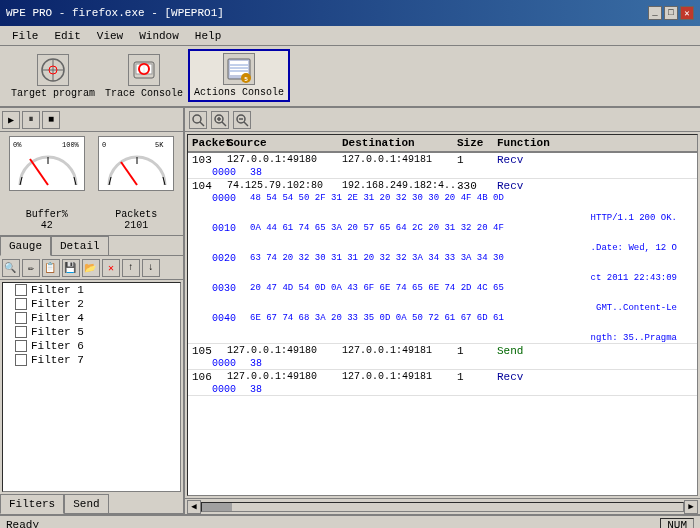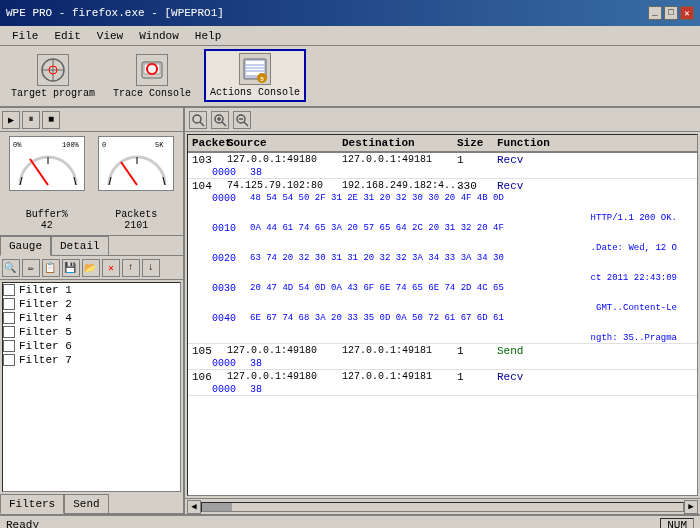--- a/index.html
+++ b/index.html
@@ -43,21 +43,20 @@
     }
 
     
     .toolbar {
       background: #d4d0c8;
       border-bottom: 2px solid #808080;
       display: flex;
       align-items: flex-end;
       padding: 4px 6px;
       height: 62px;
-      gap: 8px;
     }
     .toolbar-btn {
       display: flex;
       flex-direction: column;
       align-items: center;
       cursor: pointer;
       padding: 2px 4px;
       border: 1px solid transparent;
       font-size: 10px;
       min-width: 50px;
@@ -178,21 +177,21 @@
     .filters-list {
       flex: 1;
       background: white;
       border: 1px inset #808080;
       margin: 2px;
       overflow-y: auto;
     }
     .filter-item {
       display: flex;
       align-items: center;
-      padding: 1px 0;
+      padding: 1px 12px;
       font-size: 11px;
       cursor: pointer;
     }
     .filter-checkbox {
       width: 12px; height: 12px;
       margin-right: 4px;
       appearance: none;
       border: 1px solid #666;
       background: white;
       cursor: pointer;

